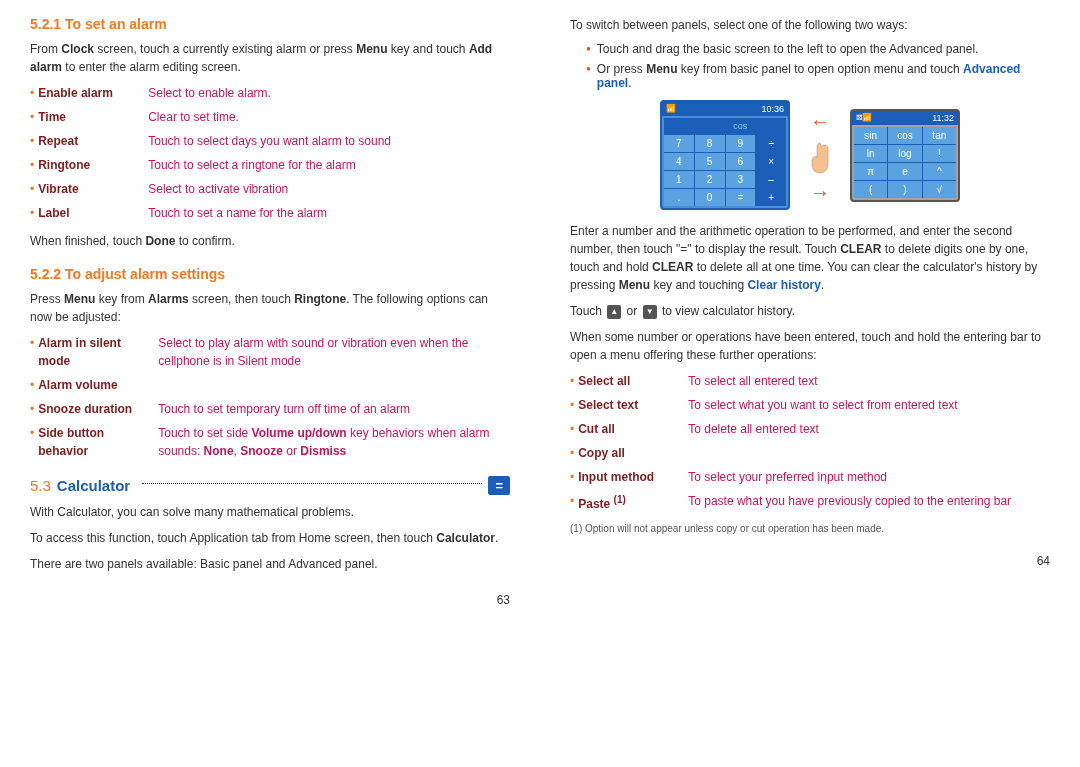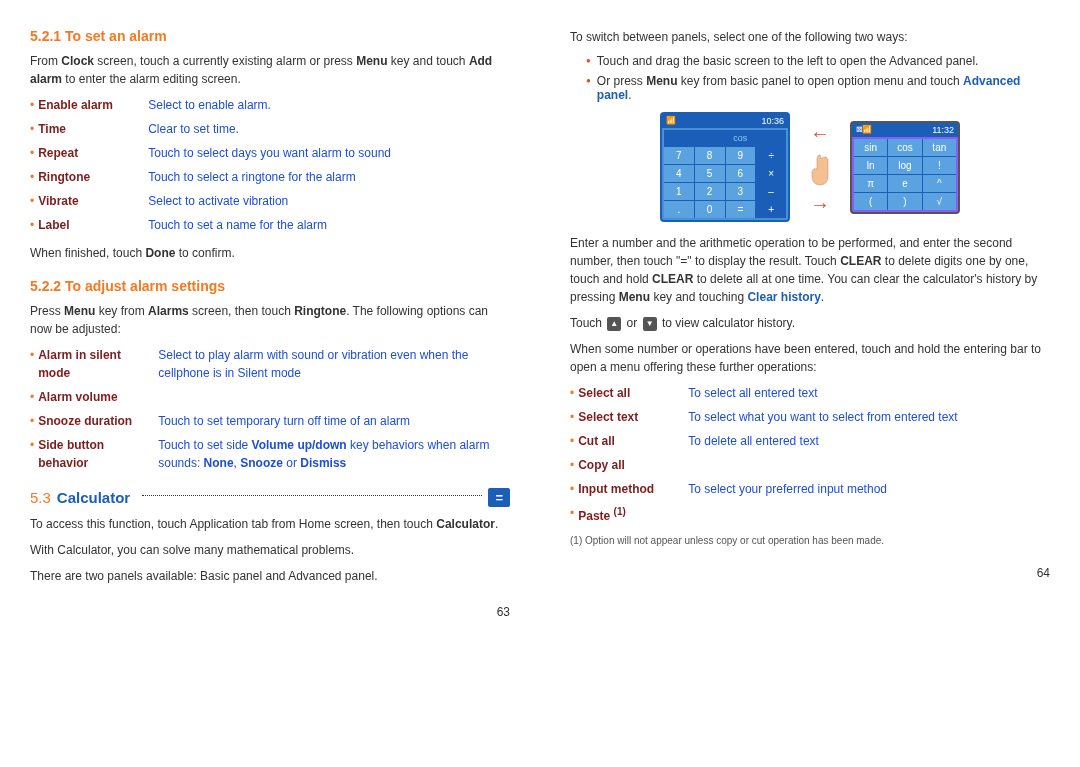--- a/index.html
+++ b/index.html
@@ -8,21 +8,21 @@
       font-size: 12px;
       color: #333;
       background: #fff;
       width: 1080px;
       min-height: 767px;
     }
     .page-container {
       display: flex;
       width: 1080px;
       min-height: 767px;
-      padding: 28px 30px;
+      padding: 16px 30px;
       gap: 30px;
       border-radius: 19px;
     }
     .left-column {
       flex: 1;
       padding-right: 15px;
     }
     .right-column {
       flex: 1;
       padding-left: 15px;
@@ -62,21 +62,21 @@
       color: #7f1d1d;
       font-weight: bold;
       font-size: 12px;
       min-width: 110px;
       line-height: 1.5;
     }
     .item-label-wide {
       min-width: 120px;
     }
     .item-desc {
-      color: #1d4ed8;
+      color: #be185d;
       font-size: 12px;
       line-height: 1.5;
       flex: 1;
     }
     .bold { font-weight: bold; }
     .orange-bold { color: #f47920; font-weight: bold; }
     .blue-bold { color: #1a5eb8; font-weight: bold; }
     .page-number {
       text-align: right;
       color: #333;
@@ -155,21 +155,21 @@
     }
     .calc-screen2-header {
       background: #1a5eb8;
       color: white;
       font-size: 9px;
       padding: 2px 4px;
       display: flex;
       justify-content: space-between;
     }
     .calc-screen2-body {
-      background: #8b5cf6;
+      background: #a3a3a3;
       padding: 2px;
     }
     .calc-grid2 {
       display: grid;
       grid-template-columns: repeat(3, 1fr);
       gap: 1px;
       background: #1a5eb8;
     }
     .footnote {
       font-size: 10px;
@@ -261,22 +261,22 @@
       </div>
     </div>
 
     <div class="calculator-section-title">
       <span class="orange-bold" style="font-size:15px;font-weight:normal;">5.3</span>
       <span style="margin: 0 6px; color:#1a5eb8; font-size:15px; font-weight:bold;">Calculator</span>
       <span class="dots"></span>
       <span class="calc-icon">=</span>
     </div>
 
+    <p>With Calculator, you can solve many mathematical problems.</p>
     <p>To access this function, touch Application tab from Home screen, then touch <span class="bold">Calculator</span>.</p>
-    <p>With Calculator, you can solve many mathematical problems.</p>
     <p>There are two panels available: Basic panel and Advanced panel.</p>
 
     <div class="page-number">63</div>
   </div>
 
   <div class="right-column">
 
     <p>To switch between panels, select one of the following two ways:</p>
 
     <div style="margin: 6px 0 10px 16px;">
@@ -386,20 +386,21 @@
         <span class="item-label">Copy all</span>
       </div>
       <div class="item-row">
         <span class="item-bullet">•</span>
         <span class="item-label">Input method</span>
         <span class="item-desc">To select your preferred input method</span>
       </div>
       <div class="item-row">
         <span class="item-bullet">•</span>
         <span class="item-label">Paste <sup>(1)</sup></span>
+        <span class="item-desc">To paste what you have previously copied to the entering bar</span>
       </div>
     </div>
 
     <div class="footnote">(1)  Option will not appear unless copy or cut operation has been made.</div>
 
     <div class="page-number">64</div>
   </div>
 </div>
 
 </body></html>

